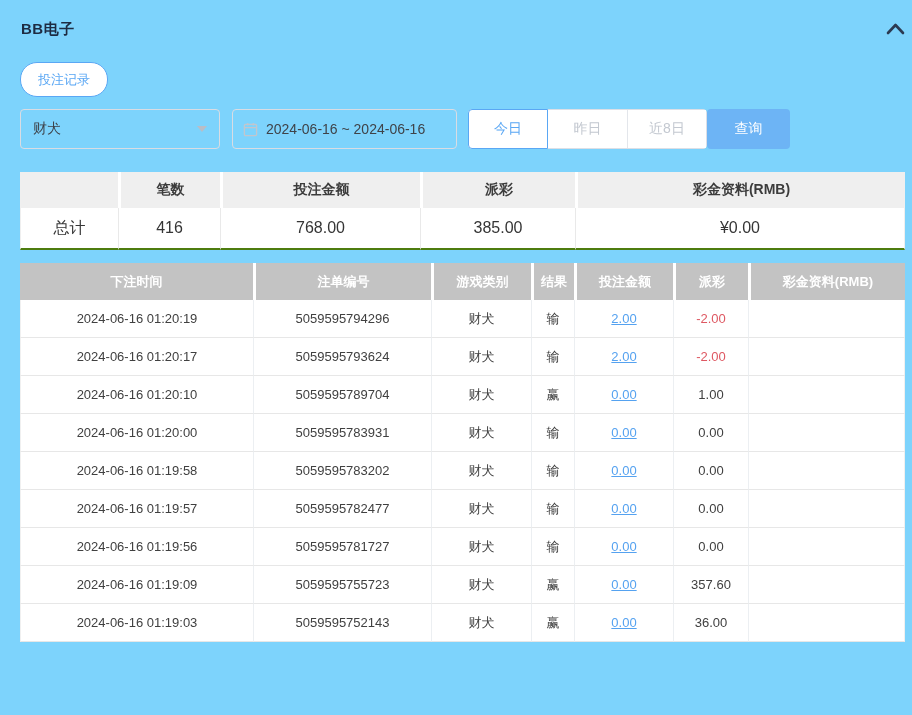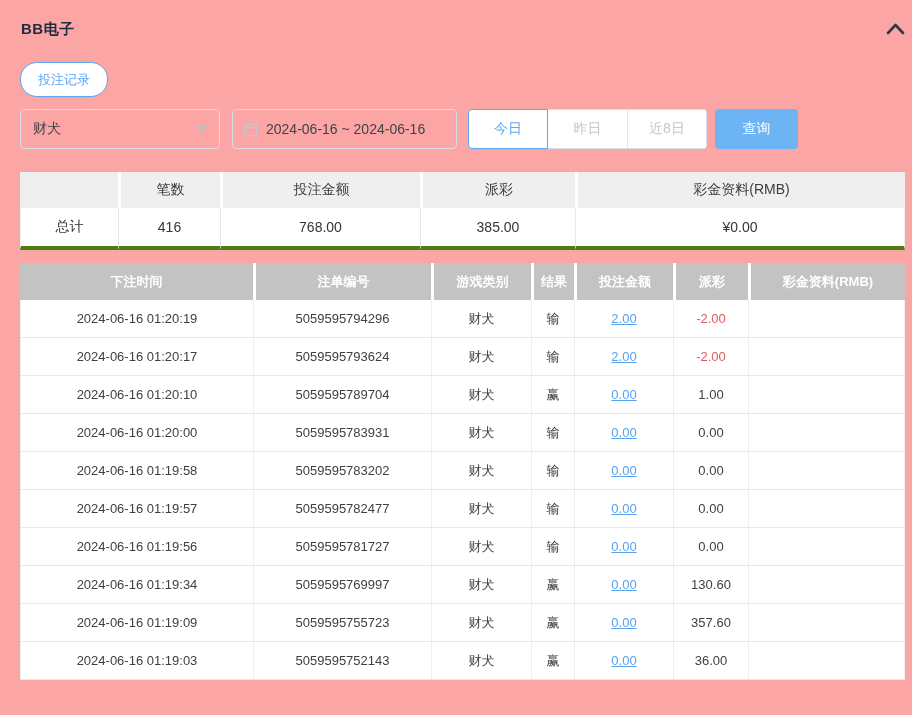--- a/index.html
+++ b/index.html
@@ -1,18 +1,18 @@
 <!DOCTYPE html>
 <html style="--accent: #5aa7f4; --button-blue: #6db4f5; --link-blue: #55a2f0; --loss-red: #de5862; --table-header: #c3c3c3;"><head>
 <meta charset="utf-8">
 <style>
   * { margin:0; padding:0; box-sizing:border-box; }
   html,body { background:#fff; }
   body { font-family:"Liberation Sans","DejaVu Sans",sans-serif; }
-  .app { position:relative; width:912px; height:715px; background:#fca5a5; overflow:hidden; padding-left:20px; }
+  .app { position:relative; width:912px; height:715px; background:#7dd3fc; overflow:hidden; padding-left:20px; }
 
   
   .panel-header { display:flex; justify-content:space-between; align-items:center; padding:20px 6px 0 1px; }
   .title { font-size:15px; font-weight:bold; color:#1d2b42; letter-spacing:0.5px; }
   .collapse-btn { width:22px; height:18px; cursor:pointer; display:flex; align-items:center; justify-content:center; background:none; border:none; }
 
   
   .tabs { margin-top:23px; display:flex; gap:14px; }
   .tab { height:35px; padding:0 17px; font-size:13px; background:#fff; border-radius:17px; cursor:pointer;
          border:1px solid #e7e7e7; color:#73787e; }
@@ -20,38 +20,38 @@
 
   
   .filters { margin-top:12px; display:flex; align-items:center; }
   .select { width:200px; height:40px; border:1px solid #d9dce3; border-radius:4px; display:flex; align-items:center;
             padding:0 12px; font-size:14px; color:#3d4148; cursor:pointer; margin-right:12px; }
   .select .grow { flex:1; }
   .caret { width:0; height:0; border-left:5px solid transparent; border-right:5px solid transparent; border-top:6px solid #b9bdc6; }
   .date-input { width:225px; height:40px; border:1px solid #d9dce3; border-radius:4px; display:flex; align-items:center;
                 padding:12px 10px; font-size:14px; color:#3f4349; cursor:pointer; margin-right:11px; }
   .date-input .cal { margin-right:8px; display:flex; align-items:center; }
-  .segments { display:inline-flex; border:1px solid #dcdfe6; border-radius:4px; height:40px; margin-right:8px; background:#fff; }
+  .segments { display:inline-flex; border:1px solid #dcdfe6; border-radius:4px; height:40px; background:#fff; }
   .segment { width:79px; border:none; background:#fff; color:#c3c8d0; font-size:14px; cursor:pointer; }
   .segment + .segment { border-left:1px solid #e3e6eb; }
   .segment.active { margin:-1px 0 -1px -1px; width:80px; border:1px solid var(--accent,#5aa7f4); border-radius:4px 0 0 4px;
                     color:var(--accent,#5aa7f4); }
   .segment.active + .segment { border-left:none; }
   .query-btn { width:83px; height:40px; border:none; border-radius:4px; background:var(--button-blue,#6db4f5);
                color:#fff; font-size:14px; cursor:pointer; }
 
   
   table { border-collapse:separate; border-spacing:0; table-layout:fixed; width:885px; }
   td, th { text-align:center; overflow:hidden; white-space:nowrap; }
 
   
   .summary { margin-top:23px; }
   .summary th { height:36px; background:#efefef; color:#3c3c3c; font-weight:normal; font-size:14px; }
-  .summary th + th { border-left:3px solid #fff; }
-  .summary td { height:42px; font-size:14px; color:#353535; border-bottom:4px solid #4d7c0f; background:#fff; }
+  .summary th + th { border-left:3px solid #fff;font-weight:bold; }
+  .summary td { height:42px; font-size:16px; color:#353535; border-bottom:2px solid #4d7c0f; background:#fff; }
   .summary td + td { border-left:1px solid #e9e9e9; }
   .summary td:first-child { border-left:1px solid #efefef; }
   .summary td:last-child { border-right:1px solid #efefef; }
 
   
   .records { margin-top:13px; }
   .records th { height:37px; background:var(--table-header,#c3c3c3); color:#fff; font-weight:bold; font-size:13px; }
   .records th + th { border-left:3px solid #fff; }
   .records td { height:38px; font-size:13px; color:#404040; border-bottom:1px solid #e7e7e7; background:#fff; }
   .records td + td { border-left:1px solid #eceff2; }
@@ -214,29 +214,20 @@
         <tr>
           <td>2024-06-16 01:19:56</td>
           <td>5059595781727</td>
           <td>财犬</td>
           <td>输</td>
           <td><a class="amount-link">0.00</a></td>
           <td>0.00</td>
           <td></td>
         </tr>
         <tr>
-          <td>2024-06-16 01:19:34</td>
-          <td>5059595769997</td>
-          <td>财犬</td>
-          <td>赢</td>
-          <td><a class="amount-link">0.00</a></td>
-          <td>130.60</td>
-          <td></td>
-        </tr>
-        <tr>
           <td>2024-06-16 01:19:09</td>
           <td>5059595755723</td>
           <td>财犬</td>
           <td>赢</td>
           <td><a class="amount-link">0.00</a></td>
           <td>357.60</td>
           <td></td>
         </tr>
         <tr>
           <td>2024-06-16 01:19:03</td>

